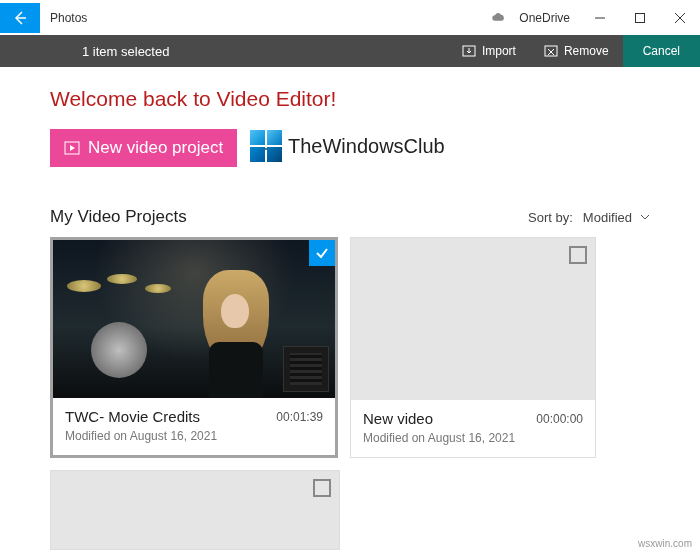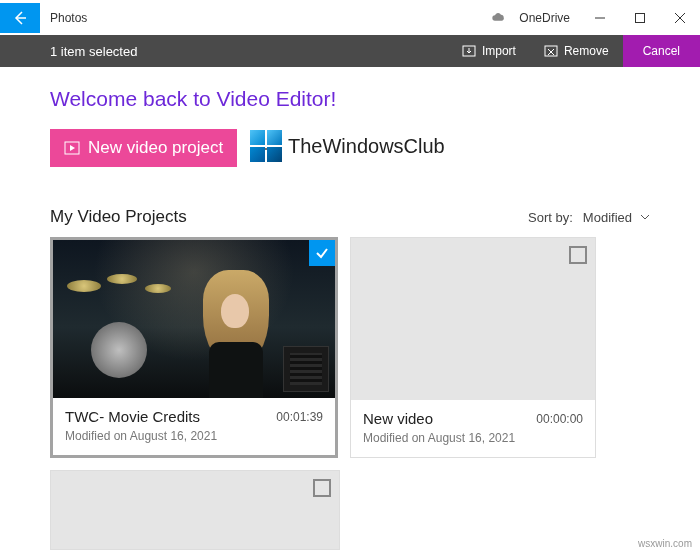--- a/index.html
+++ b/index.html
@@ -10,29 +10,29 @@
   .back-btn { width: 40px; height: 30px; background: #0096f0; display: flex; align-items: center; justify-content: center; color: #fff; }
   .back-btn svg { width: 16px; height: 16px; }
   .app-title { font-size: 12px; color: #333; margin-left: 10px; flex: 1; }
   .onedrive { display: flex; align-items: center; gap: 12px; font-size: 12px; color: #333; margin-right: 10px; }
   .onedrive svg { width: 16px; height: 12px; }
   .win-controls { display: flex; }
   .win-btn { width: 40px; height: 30px; display: flex; align-items: center; justify-content: center; color: #333; }
   .win-btn svg { width: 10px; height: 10px; }
 
   
-  .toolbar { height: 32px; background: #4a4a4a; display: flex; align-items: center; color: #fff; font-size: 12px; }
+  .toolbar { height: 32px; background: #4a4a4a; display: flex; align-items: center; color: #fff; font-size: 12px; padding-left: 32px; }
   .selection-text { margin-left: 50px; flex: 1; font-size: 13px; }
   .tb-btn { display: flex; align-items: center; gap: 6px; padding: 0 14px; height: 32px; }
-  .tb-btn.cancel { background: #a21caf; padding: 0 20px; }
+  .tb-btn.cancel { background: #0f766e; padding: 0 20px; }
   .tb-btn svg { width: 14px; height: 14px; }
 
   
   .content { padding: 20px 50px 0 50px; position: relative; }
-  .welcome { font-size: 21px; font-weight: 400; color: #6d28d9; margin-bottom: 18px; }
+  .welcome { font-size: 21px; font-weight: 400; color: #b91c1c; margin-bottom: 18px; }
   .project-row { display: flex; align-items: center; gap: 12px; margin-bottom: 20px; }
   .new-project-btn { background: #ec4899; color: #fff; border: none; padding: 9px 14px; font-size: 17px; display: flex; align-items: center; gap: 8px; }
   .new-project-btn svg { width: 16px; height: 14px; }
   .dots { font-size: 18px; color: #555; letter-spacing: 1px; }
 
   .watermark { position: absolute; left: 250px; top: 130px; display: flex; align-items: center; gap: 6px; }
   .wm-logo { width: 32px; height: 32px; position: relative; }
   .wm-logo .pane { position: absolute; width: 15px; height: 15px; }
   .wm-logo .p1 { left: 0; top: 0; background: linear-gradient(135deg, #4fc3f7, #0288d1); }
   .wm-logo .p2 { right: 0; top: 0; background: linear-gradient(135deg, #4fc3f7, #0277bd); }

